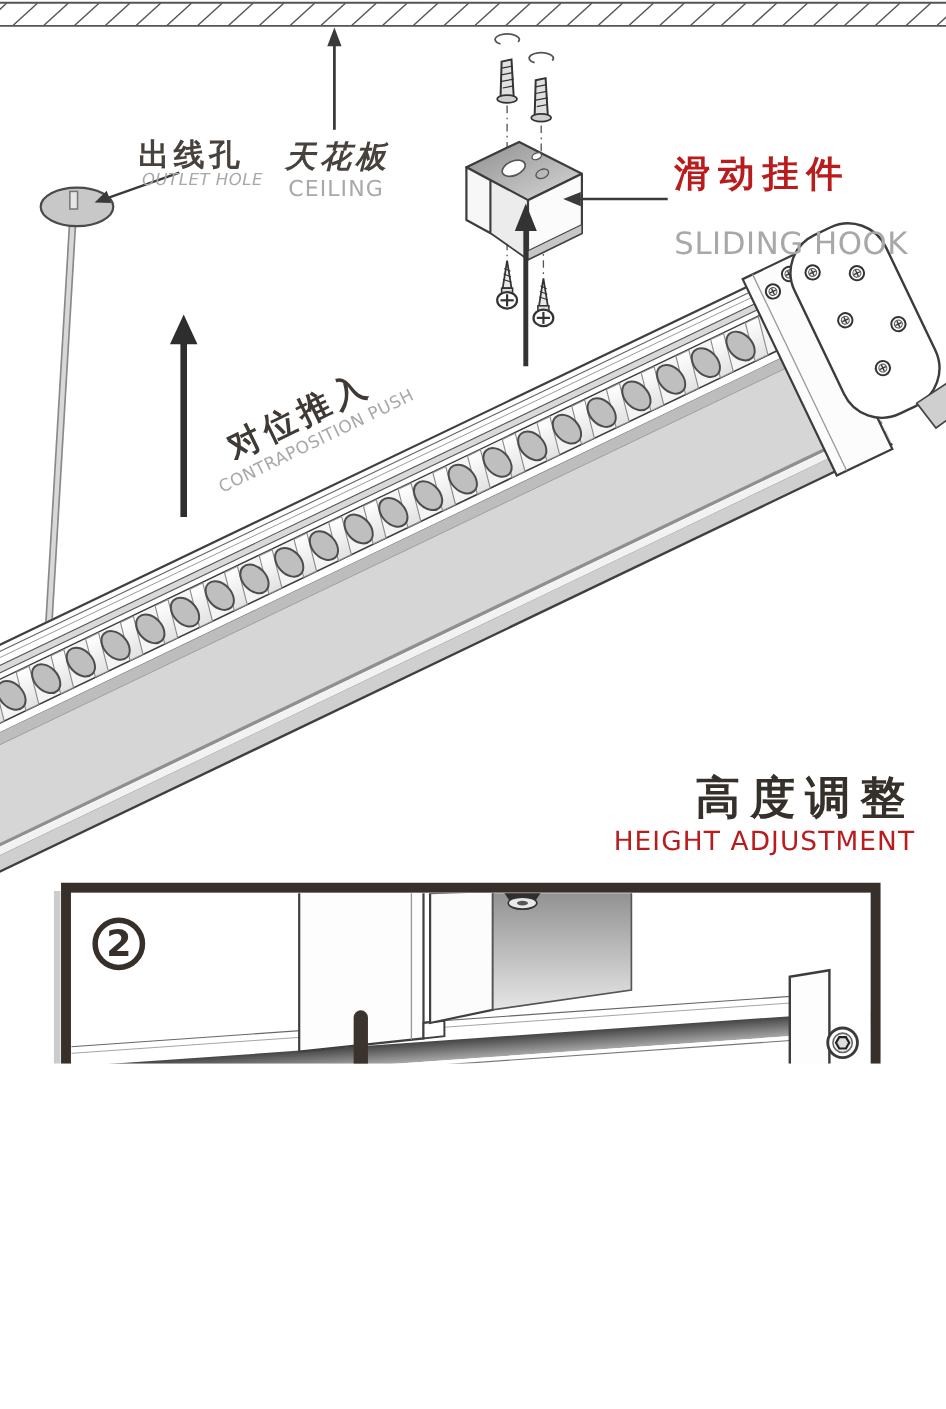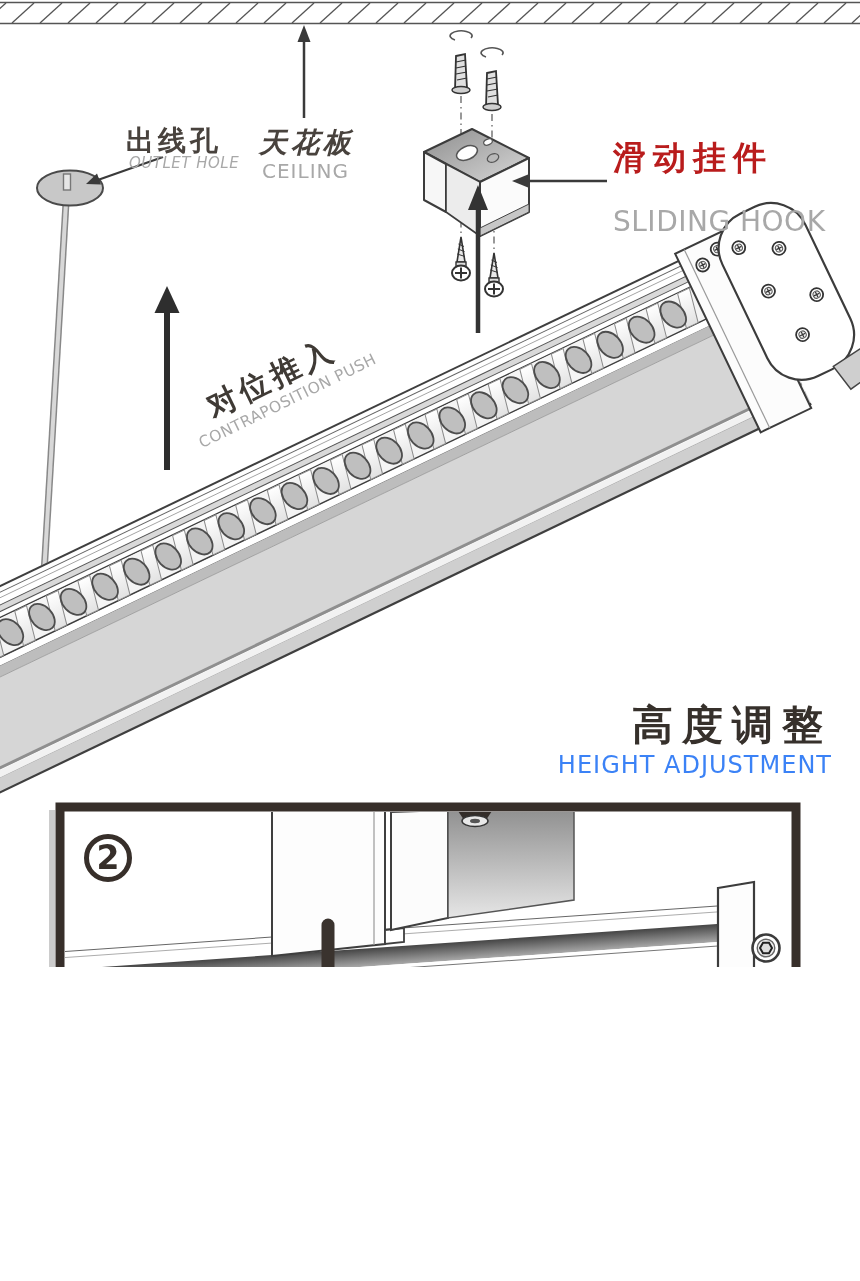--- a/index.html
+++ b/index.html
@@ -15,21 +15,21 @@
   .lbl-outlet-en{left:129px;top:154px;font-size:15px;letter-spacing:0.5px;font-style:italic;}
   .lbl-ceiling-zh{left:259px;top:124px;font-size:28px;letter-spacing:4px;font-style:italic;}
   .lbl-ceiling-en{left:262px;top:159px;font-size:20px;letter-spacing:1px;}
   .lbl-hook-zh{left:613px;top:136px;font-size:33px;letter-spacing:7px;color:#b91c1c;}
   .lbl-hook-en{left:613px;top:176px;font-size:28px;letter-spacing:0.5px;margin-top:29px;}
   .lbl-contra-zh{left:182px;top:358px;width:180px;text-align:center;font-size:30px;letter-spacing:5px;
     transform:rotate(-26deg);transform-origin:center;color:#3f3a35;}
   .lbl-contra-en{left:190px;top:392px;width:195px;text-align:center;font-size:15.5px;letter-spacing:0.5px;
     transform:rotate(-26deg);transform-origin:center;}
   .lbl-height-zh{right:28px;top:698px;font-size:41px;letter-spacing:9px;color:#36302b;}
-  .lbl-height-en{right:28px;top:751px;font-size:24px;letter-spacing:1px;color:#3b82f6;}
+  .lbl-height-en{right:28px;top:751px;font-size:24px;letter-spacing:1px;color:#b91c1c;}
   .step-circle{
     position:absolute;left:84px;top:834px;width:38px;height:38px;border:5px solid #372f2a;
     border-radius:50%;color:#372f2a;font-size:33px;font-weight:bold;line-height:38px;
     text-align:center;
   }
   .lbl-push-zh{left:114px;top:1098px;font-size:39px;letter-spacing:3px;color:#36302b;}
   .lbl-push-en{left:120px;top:1150px;font-size:22.5px;letter-spacing:0.5px;color:#9f9f9f;}
 </style>
 </head>
 <body>

